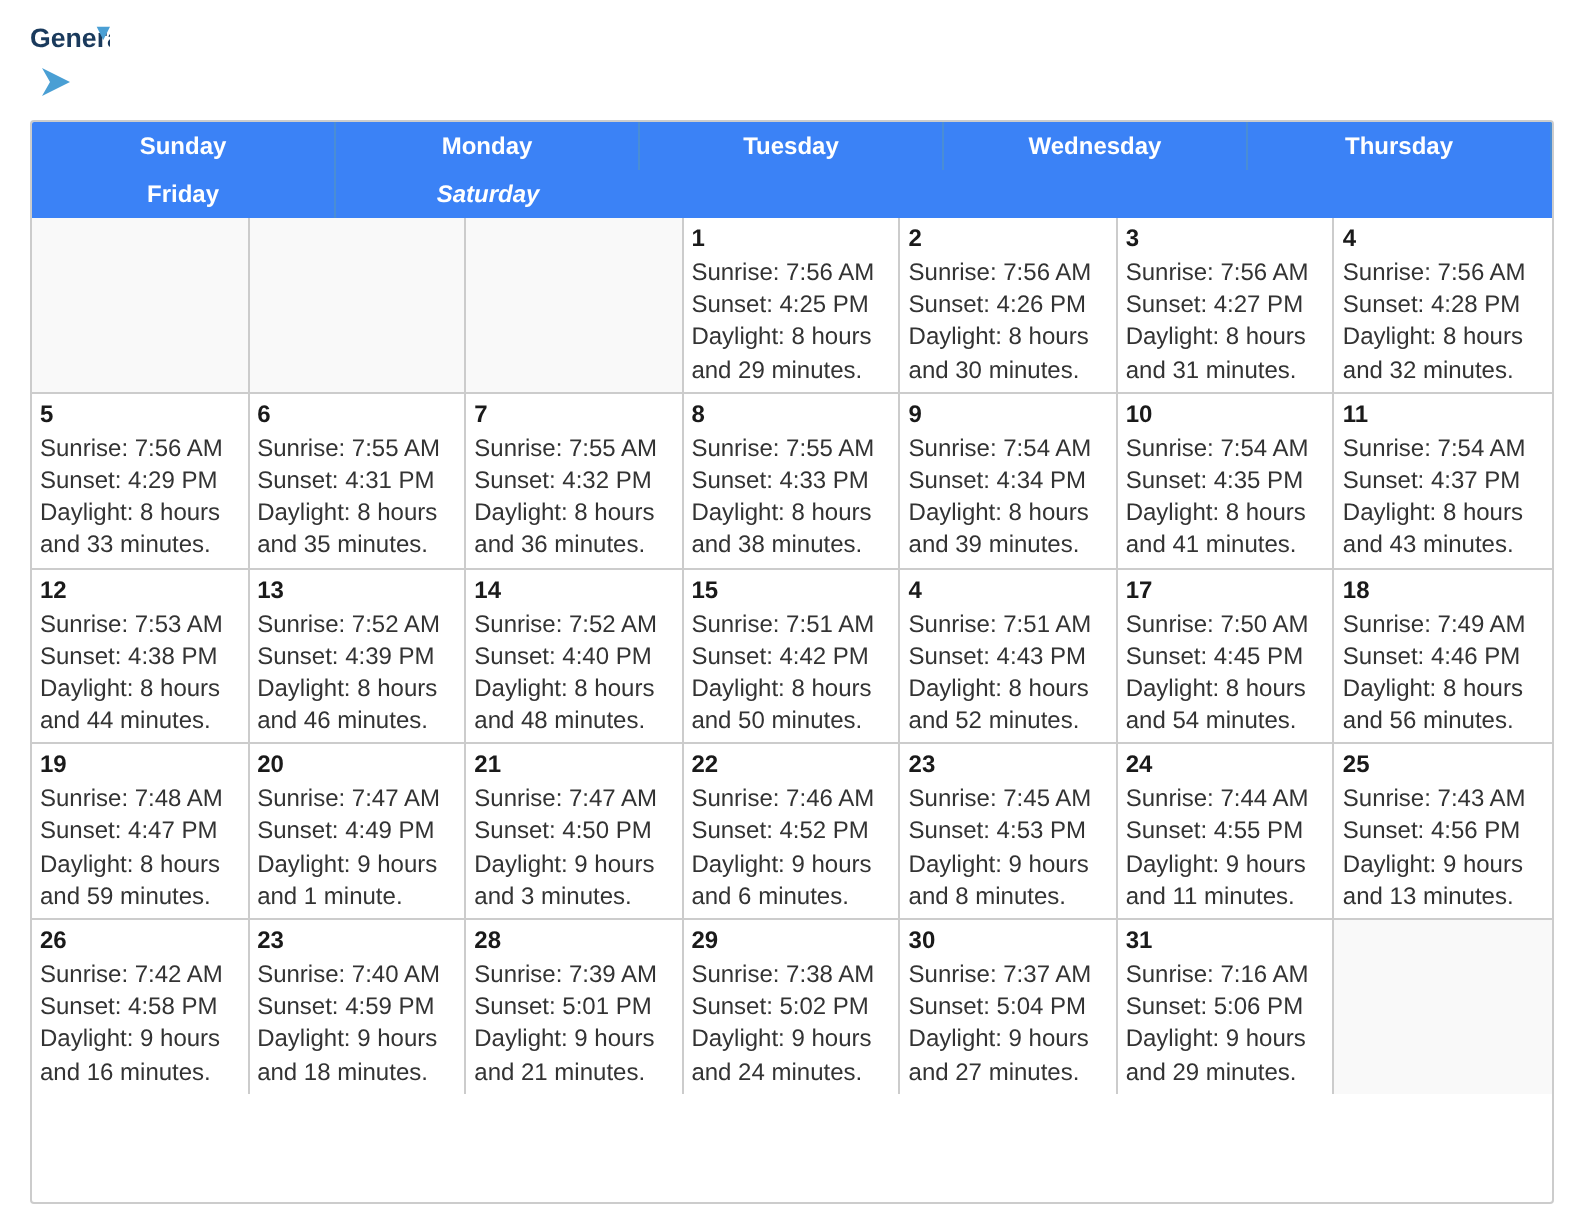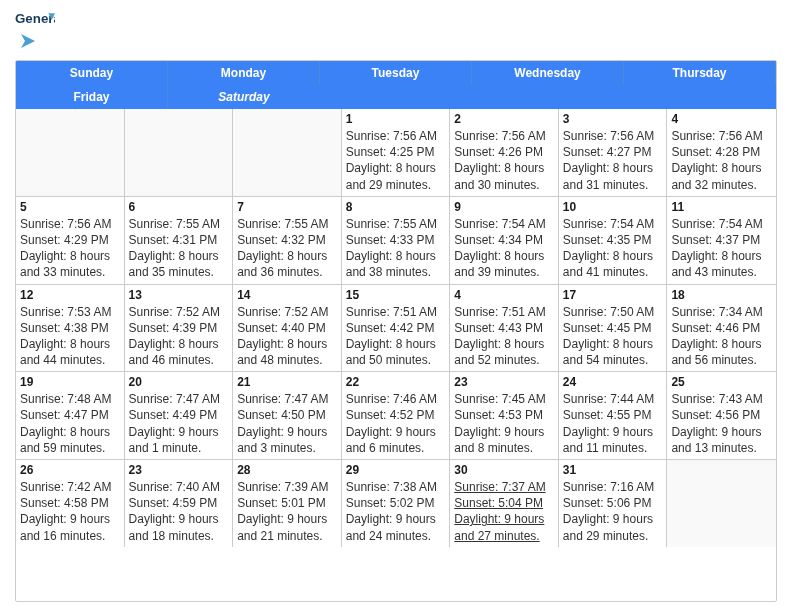--- a/index.html
+++ b/index.html
@@ -255,21 +255,21 @@
           </div>
           <div class="cal-cell">
             <div class="day-num">17</div>
             <div class="day-info" style="white-space: pre-line;">Sunrise: 7:50 AM
 Sunset: 4:45 PM
 Daylight: 8 hours
 and 54 minutes.</div>
           </div>
           <div class="cal-cell">
             <div class="day-num">18</div>
-            <div class="day-info" style="white-space: pre-line;">Sunrise: 7:34 AM
+            <div class="day-info" style="white-space: pre-line;">Sunrise: 7:49 AM
 Sunset: 4:46 PM
 Daylight: 8 hours
 and 56 minutes.</div>
           </div>
         </div>
         <div class="cal-row">
           <div class="cal-cell">
             <div class="day-num">19</div>
             <div class="day-info" style="white-space: pre-line;">Sunrise: 7:48 AM
 Sunset: 4:47 PM
@@ -343,21 +343,21 @@
           </div>
           <div class="cal-cell">
             <div class="day-num">29</div>
             <div class="day-info" style="white-space: pre-line;">Sunrise: 7:38 AM
 Sunset: 5:02 PM
 Daylight: 9 hours
 and 24 minutes.</div>
           </div>
           <div class="cal-cell">
             <div class="day-num">30</div>
-            <div class="day-info" style="white-space: pre-line; text-decoration: underline;">Sunrise: 7:37 AM
+            <div class="day-info" style="white-space: pre-line;">Sunrise: 7:37 AM
 Sunset: 5:04 PM
 Daylight: 9 hours
 and 27 minutes.</div>
           </div>
           <div class="cal-cell">
             <div class="day-num">31</div>
             <div class="day-info" style="white-space: pre-line;">Sunrise: 7:16 AM
 Sunset: 5:06 PM
 Daylight: 9 hours
 and 29 minutes.</div>

